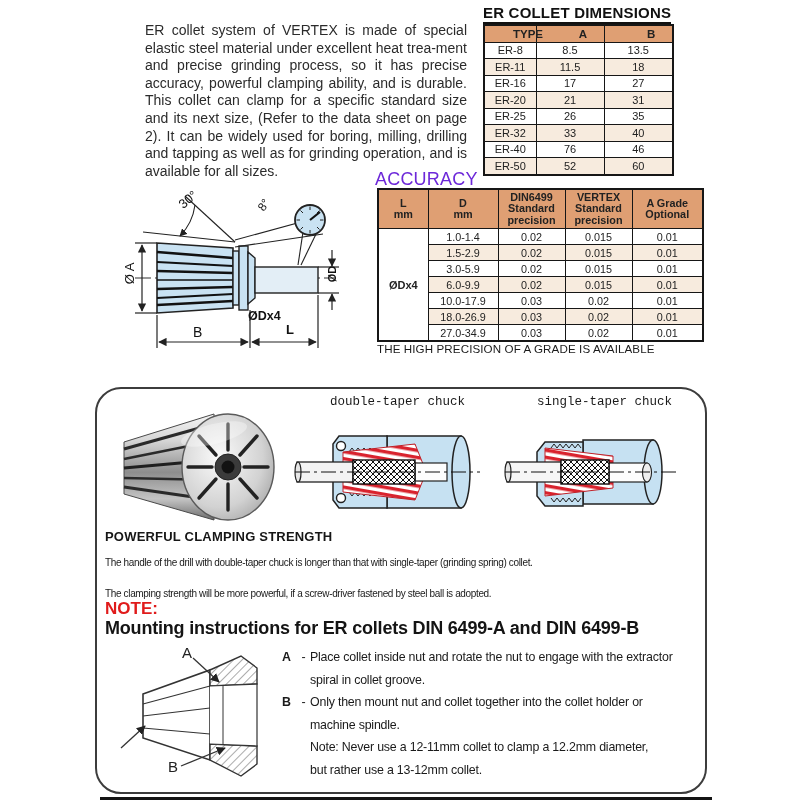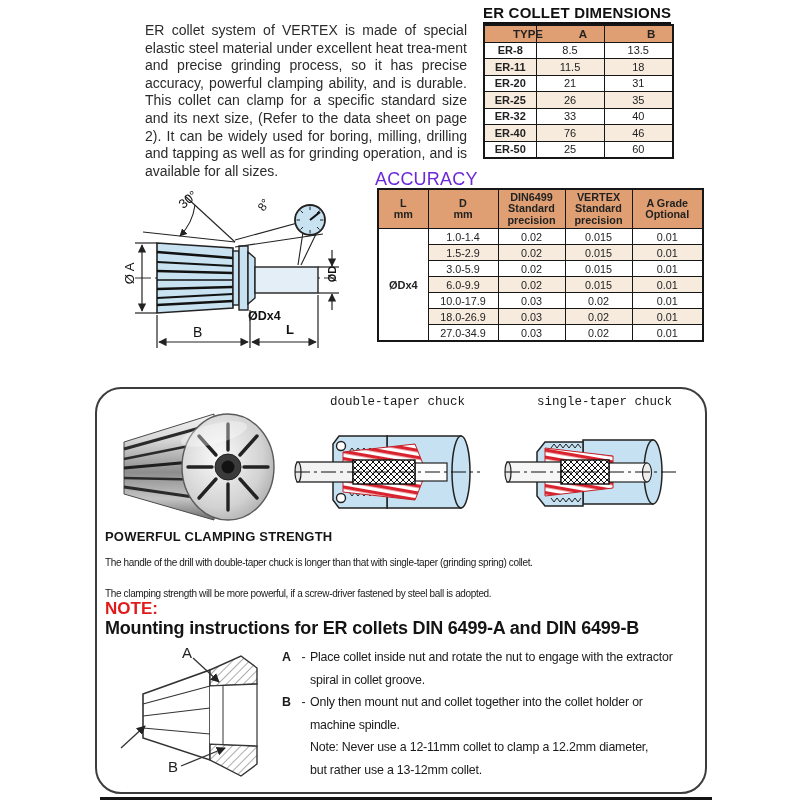--- a/index.html
+++ b/index.html
@@ -12,21 +12,21 @@
 
   
   .dim-title{position:absolute;left:483px;top:4px;font-size:15px;font-weight:bold;
              color:#111;border-bottom:2px solid #111;padding-bottom:1px;letter-spacing:.2px;}
   table{border-collapse:collapse;}
   .dim-table{position:absolute;left:483px;top:24px;width:189px;
              font-size:11px;table-layout:fixed;}
   .dim-table th,.dim-table td{border:1px solid #161616;text-align:center;padding:1px 2px;height:13.5px;}
   .dim-table{border:2px solid #161616;}
   .dim-table th{background:#DF9F73;font-weight:bold;font-size:11.5px;padding-left:28px;}
-  .dim-table td:first-child{font-weight:bold;}
+  .dim-table td:first-child{font-weight:normal;}
   .dim-table tbody tr:nth-child(even){background:#F7EBDE;}
   .dim-table col.c0{width:52px}.dim-table col.c1{width:68px}.dim-table col.c2{width:69px}
 
   
   .acc-title{position:absolute;left:375px;top:169px;font-size:18px;font-weight:normal;color:#6d28d9;letter-spacing:.2px;}
   .acc-table{position:absolute;left:377px;top:188px;width:326px;font-size:10.8px;
              table-layout:fixed;border:2px solid #161616;}
   .acc-table th,.acc-table td{border:1px solid #161616;text-align:center;padding:0 1px;}
   .acc-table th{background:#DF9F73;font-weight:bold;white-space:pre-line;height:38px;line-height:11.5px;}
   .acc-table td{height:15px;}
@@ -120,20 +120,25 @@
           <td>ER-8</td>
           <td>8.5</td>
           <td>13.5</td>
         </tr>
       <tr>
           <td>ER-11</td>
           <td>11.5</td>
           <td>18</td>
         </tr>
       <tr>
+          <td>ER-16</td>
+          <td>17</td>
+          <td>27</td>
+        </tr>
+      <tr>
           <td>ER-20</td>
           <td>21</td>
           <td>31</td>
         </tr>
       <tr>
           <td>ER-25</td>
           <td>26</td>
           <td>35</td>
         </tr>
       <tr>
@@ -141,21 +146,21 @@
           <td>33</td>
           <td>40</td>
         </tr>
       <tr>
           <td>ER-40</td>
           <td>76</td>
           <td>46</td>
         </tr>
       <tr>
           <td>ER-50</td>
-          <td>25</td>
+          <td>52</td>
           <td>60</td>
         </tr>
     </tbody>
   </table>
 
   <svg style="left:85px;top:172px;" width="300" height="192" viewBox="0 0 300 192">
 
     <line x1="50" y1="106" x2="250" y2="106" stroke="#333" stroke-width="1.1" stroke-dasharray="16 4 3 4"></line>
 
     <polygon points="72,71 148,76 148,136 72,141" fill="#C9E2F2" stroke="#222" stroke-width="1.6"></polygon>
@@ -283,20 +288,21 @@
           <td>0.01</td>
         </tr>
       <tr>
           <td>27.0-34.9</td>
           <td>0.03</td>
           <td>0.02</td>
           <td>0.01</td>
         </tr>
     </tbody>
   </table>
+  <div class="acc-note">THE HIGH PRECISION OF A GRADE IS AVAILABLE</div>
 
   <div class="clamp-box"></div>
 
   <svg style="left:116px;top:408px;" width="170" height="120" viewBox="0 0 170 120">
     <polygon points="8,34 98,6 98,112 8,86" fill="url(#met)" stroke="#4a4a4a" stroke-width="1"></polygon>
     <line x1="8" y1="41" x2="98" y2="16" stroke="#2a2a2a" stroke-width="3"></line>
     <line x1="8" y1="51" x2="98" y2="33" stroke="#2a2a2a" stroke-width="2.4"></line>
     <line x1="8" y1="60" x2="98" y2="52" stroke="#1f1f1f" stroke-width="3.2"></line>
     <line x1="8" y1="70" x2="98" y2="72" stroke="#2a2a2a" stroke-width="2.4"></line>
     <line x1="8" y1="79" x2="98" y2="92" stroke="#2a2a2a" stroke-width="3"></line>

